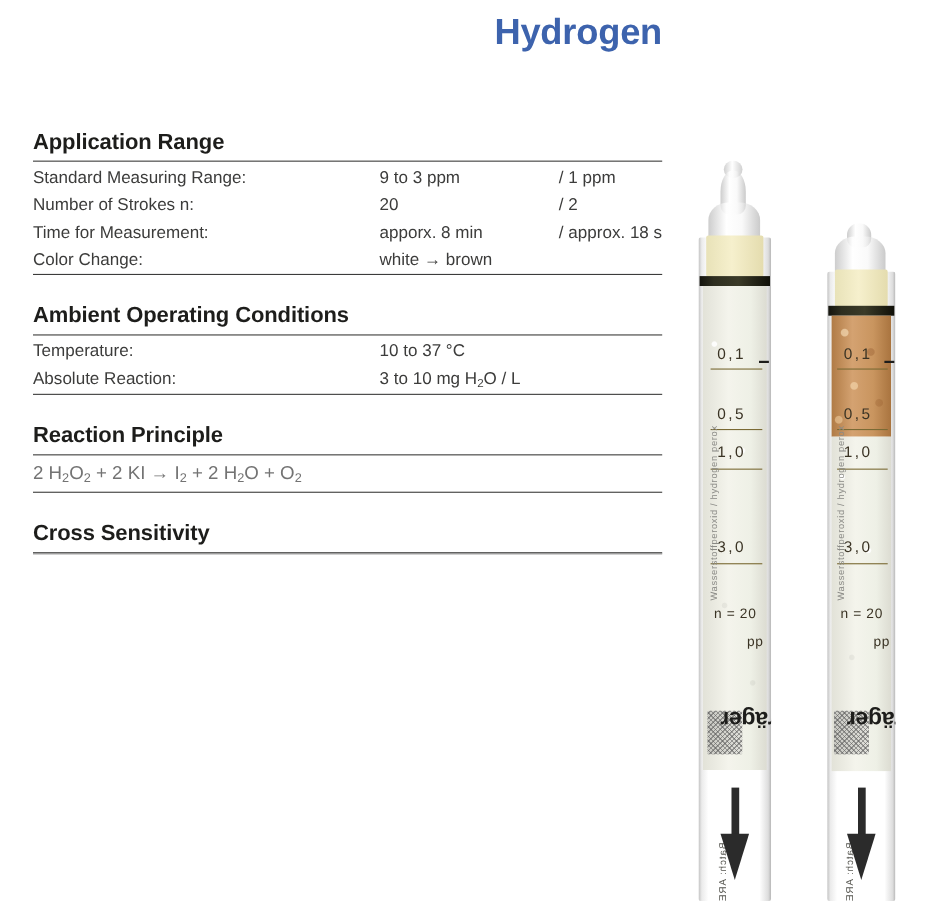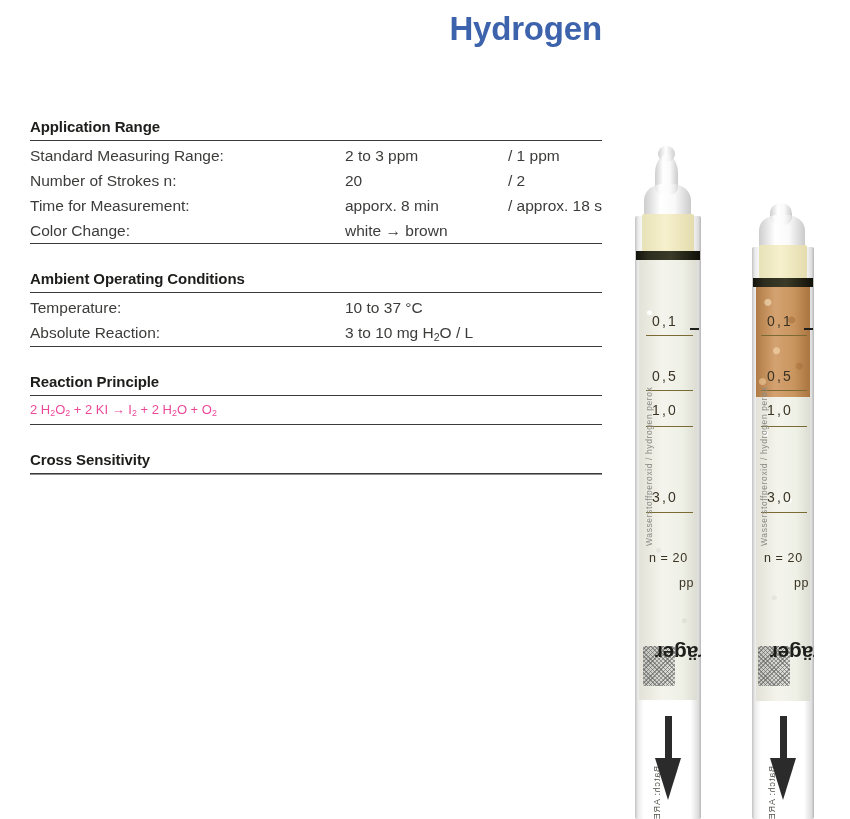--- a/index.html
+++ b/index.html
@@ -44,21 +44,21 @@
   .doc {
     position: absolute;
     left: 30px;
     top: 118px;
     width: 572px;
   }
 
   .section { margin-bottom: 0; }
 
   .section-title {
-    font-size: 15px;
+    font-size: 20px;
     font-weight: bold;
     color: #1d1d1b;
     margin: 0 0 5px 0;
     letter-spacing: -0.1px;
   }
 
   .rule-top {
     border: 0;
     border-top: 1.3px solid #3c3c3b;
     margin: 0;
@@ -90,22 +90,22 @@
     vertical-align: baseline;
     white-space: nowrap;
   }
   .col-label { width: 315px; }
   .col-v1    { width: 163px; }
   .col-v2    { width: auto; }
   .gap-between-sections { height: 26px; }
 
   
   .equation {
-    font-size: 13px;
-    color: #ec4899;
+    font-size: 17px;
+    color: #737373;
     padding: 6px 0 6px 0;
     white-space: nowrap;
   }
   sub {
     font-size: 0.68em;
     vertical-align: -0.28em;
   }
 
   
   .body-text {
@@ -300,21 +300,21 @@
 
 <div class="doc">
 
   <div class="section">
     <div class="section-title">Application Range</div>
     <hr class="rule-top">
     <table class="spec-table">
       <tbody>
           <tr>
         <td class="col-label">Standard Measuring Range:</td>
-        <td class="col-v1">2 to 3 ppm</td>
+        <td class="col-v1">9 to 3 ppm</td>
         <td class="col-v2">/ 1 ppm</td>
       </tr>
       <tr>
         <td class="col-label">Number of Strokes n:</td>
         <td class="col-v1">20</td>
         <td class="col-v2">/ 2</td>
       </tr>
       <tr>
         <td class="col-label">Time for Measurement:</td>
         <td class="col-v1">apporx. 8 min</td>

